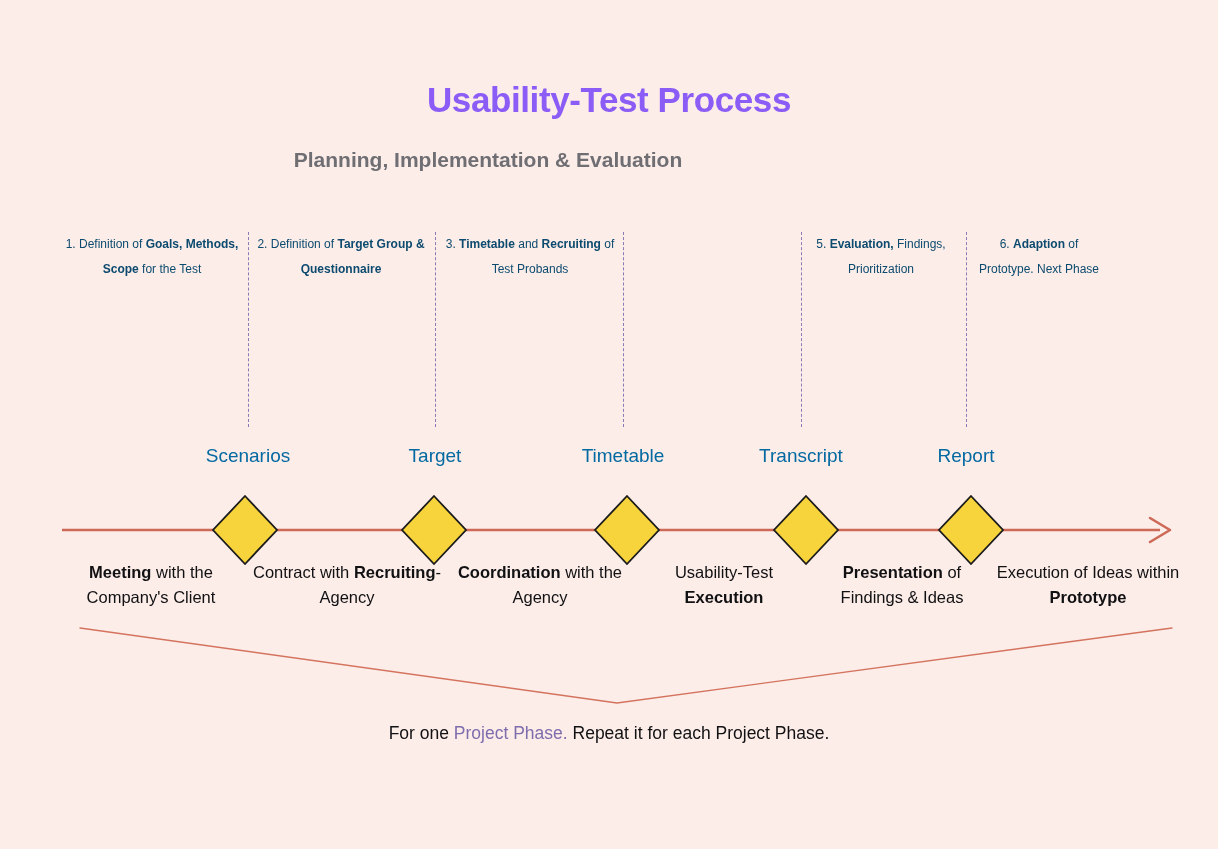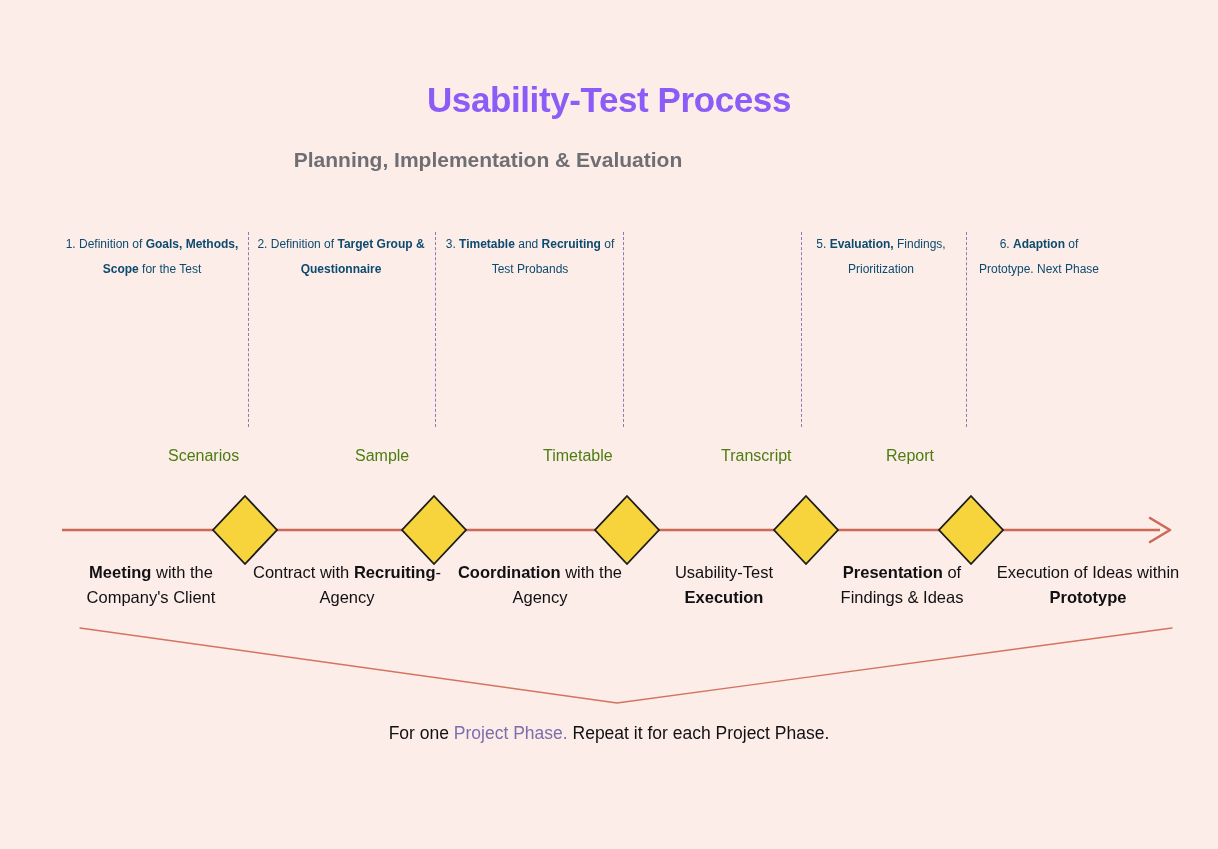--- a/index.html
+++ b/index.html
@@ -71,23 +71,24 @@
     top: 232px;
     width: 0;
     height: 195px;
     border-left: 1.5px dashed #8a7ab5;
   }
 
   
   .deliverable {
     position: absolute;
     top: 443px;
-    font-size: 16px;
+    text-align: center;
+    font-size: 19px;
     line-height: 26px;
-    color: #4d7c0f;
+    color: #0369a1;
     white-space: nowrap;
   }
 
   
   .timeline-svg {
     position: absolute;
     left: 0;
     top: 470px;
     width: 1218px;
     height: 125px;
@@ -152,21 +153,21 @@
 
   <div class="steps-layer">
     <div class="step" style="left:58px; width:188px;"><span>1. Definition of </span><b>Goals, Methods, Scope </b><span>for the Test</span></div>
     <div class="step" style="left:253px; width:176px;"><span>2. Definition of </span><b>Target Group &amp; Questionnaire</b></div>
     <div class="step" style="left:440px; width:180px;"><span>3. </span><b>Timetable </b><span>and </span><b>Recruiting </b><span>of Test Probands</span></div>
     <div class="step" style="left:805px; width:152px;"><span>5. </span><b>Evaluation, </b><span>Findings, Prioritization</span></div>
     <div class="step" style="left:971px; width:136px;"><span>6. </span><b>Adaption </b><span>of Prototype. Next Phase</span></div>
   </div>
 
   <div class="deliverable" style="left:168px; width:160px;">Scenarios</div>
-  <div class="deliverable" style="left:355px; width:160px;">Sample</div>
+  <div class="deliverable" style="left:355px; width:160px;">Target</div>
   <div class="deliverable" style="left:543px; width:160px;">Timetable</div>
   <div class="deliverable" style="left:721px; width:160px;">Transcript</div>
   <div class="deliverable" style="left:886px; width:160px;">Report</div>
 
   <svg class="timeline-svg" viewBox="0 0 1218 125">
     <line x1="62" y1="60" x2="1160" y2="60" stroke="#cc6a57" stroke-width="2.6"></line>
     <polyline points="1150,48 1170,60 1150,72" fill="none" stroke="#cc6a57" stroke-width="2.6" stroke-linecap="round" stroke-linejoin="round"></polyline>
 
     <polygon points="245,26 277,60 245,94 213,60" fill="#f7d33c" stroke="#1b1b1b" stroke-width="1.8"></polygon>
     <polygon points="434,26 466,60 434,94 402,60" fill="#f7d33c" stroke="#1b1b1b" stroke-width="1.8"></polygon>

